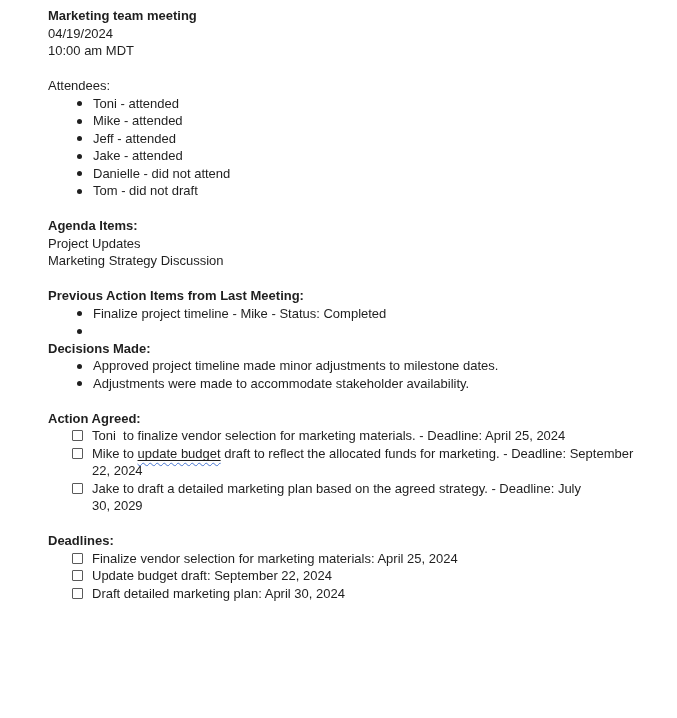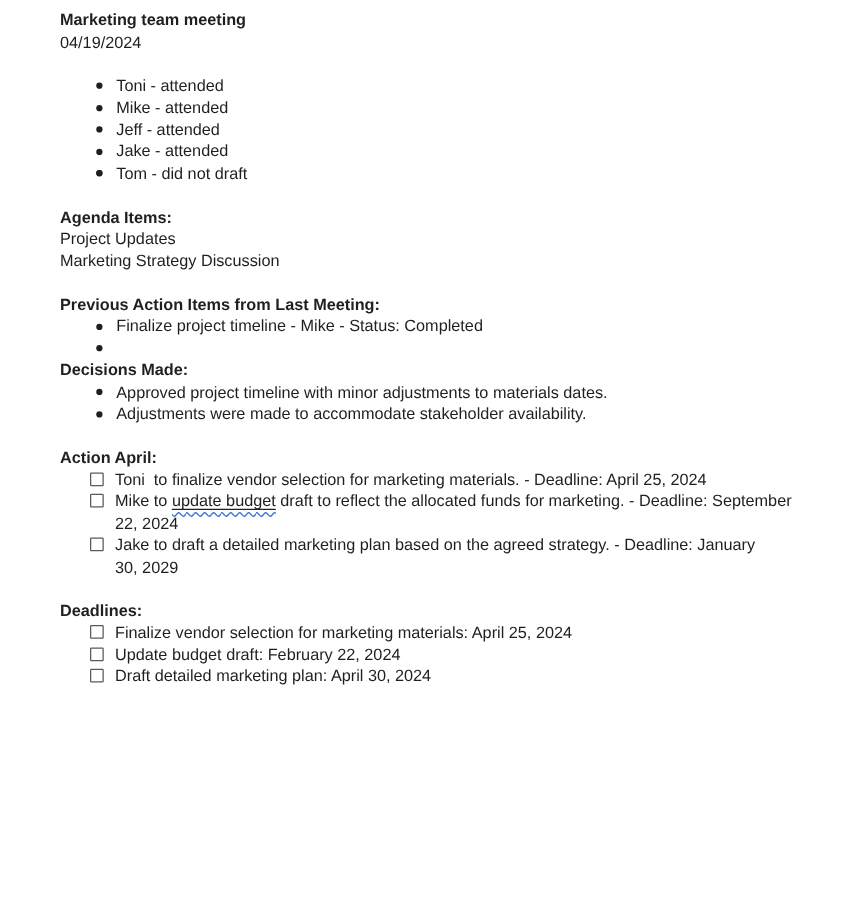--- a/index.html
+++ b/index.html
@@ -47,29 +47,31 @@
   }
 </style>
 </head>
 <body>
 
 <div class="page">
 
   <div class="doc-header">
     <div class="bold">Marketing team meeting</div>
     <div>04/19/2024</div>
+    <div>10:00 am MDT</div>
   </div>
 
   <div class="section">
+    <div>Attendees:</div>
     <ul>
       <li><span class="dot"></span><span>Toni - attended</span></li>
       <li><span class="dot"></span><span>Mike - attended</span></li>
       <li><span class="dot"></span><span>Jeff - attended</span></li>
       <li><span class="dot"></span><span>Jake - attended</span></li>
-      <li><span class="dot"></span></li>
+      <li><span class="dot"></span><span>Danielle - did not attend</span></li>
       <li><span class="dot"></span><span>Tom - did not draft</span></li>
     </ul>
   </div>
 
   <div class="section">
     <div class="bold">Agenda Items:</div>
     <div>Project Updates</div>
     <div>Marketing Strategy Discussion</div>
   </div>
 
@@ -79,59 +81,59 @@
       <li><span class="dot"></span><span>Finalize project timeline - Mike - Status: Completed</span></li>
       <li><span class="dot"></span></li>
     </ul>
   </div>
 
   <div class="section">
     <div class="bold">Decisions Made:</div>
     <ul>
       <li>
           <span class="dot"></span>
-          <span class="line">Approved project timeline with minor adjustments to materials dates.</span>
+          <span class="line">Approved project timeline made minor adjustments to milestone dates.</span>
         </li>
       <li>
           <span class="dot"></span>
           <span class="line">Adjustments were made to accommodate stakeholder availability.</span>
         </li>
     </ul>
   </div>
 
   <div class="section">
-    <div class="bold">Action April:</div>
+    <div class="bold">Action Agreed:</div>
     <ul>
       <li class="check-row">
           <span class="checkbox"></span>
           <span class="line"><span class="seg">Toni  to finalize vendor selection for marketing materials. - Deadline: April 25, 2024</span></span>
         </li>
       <li class="check-row">
           <span class="checkbox"></span>
           <span class="line"><span class="seg">Mike to </span><span class="grammar"><span class="u seg">update budget</span></span><span class="seg"> draft to reflect the allocated funds for marketing. - Deadline: September</span></span>
           <span class="line"><span class="seg">22, 2024</span></span>
         </li>
       <li class="check-row">
           <span class="checkbox"></span>
-          <span class="line"><span class="seg">Jake to draft a detailed marketing plan based on the agreed strategy. - Deadline: January</span></span>
+          <span class="line"><span class="seg">Jake to draft a detailed marketing plan based on the agreed strategy. - Deadline: July</span></span>
           <span class="line"><span class="seg">30, 2029</span></span>
         </li>
     </ul>
   </div>
 
   <div class="section">
     <div class="bold">Deadlines:</div>
     <ul>
       <li class="check-row">
           <span class="checkbox"></span>
           <span class="line">Finalize vendor selection for marketing materials: April 25, 2024</span>
         </li>
       <li class="check-row">
           <span class="checkbox"></span>
-          <span class="line">Update budget draft: February 22, 2024</span>
+          <span class="line">Update budget draft: September 22, 2024</span>
         </li>
       <li class="check-row">
           <span class="checkbox"></span>
           <span class="line">Draft detailed marketing plan: April 30, 2024</span>
         </li>
     </ul>
   </div>
 
 </div>
 

